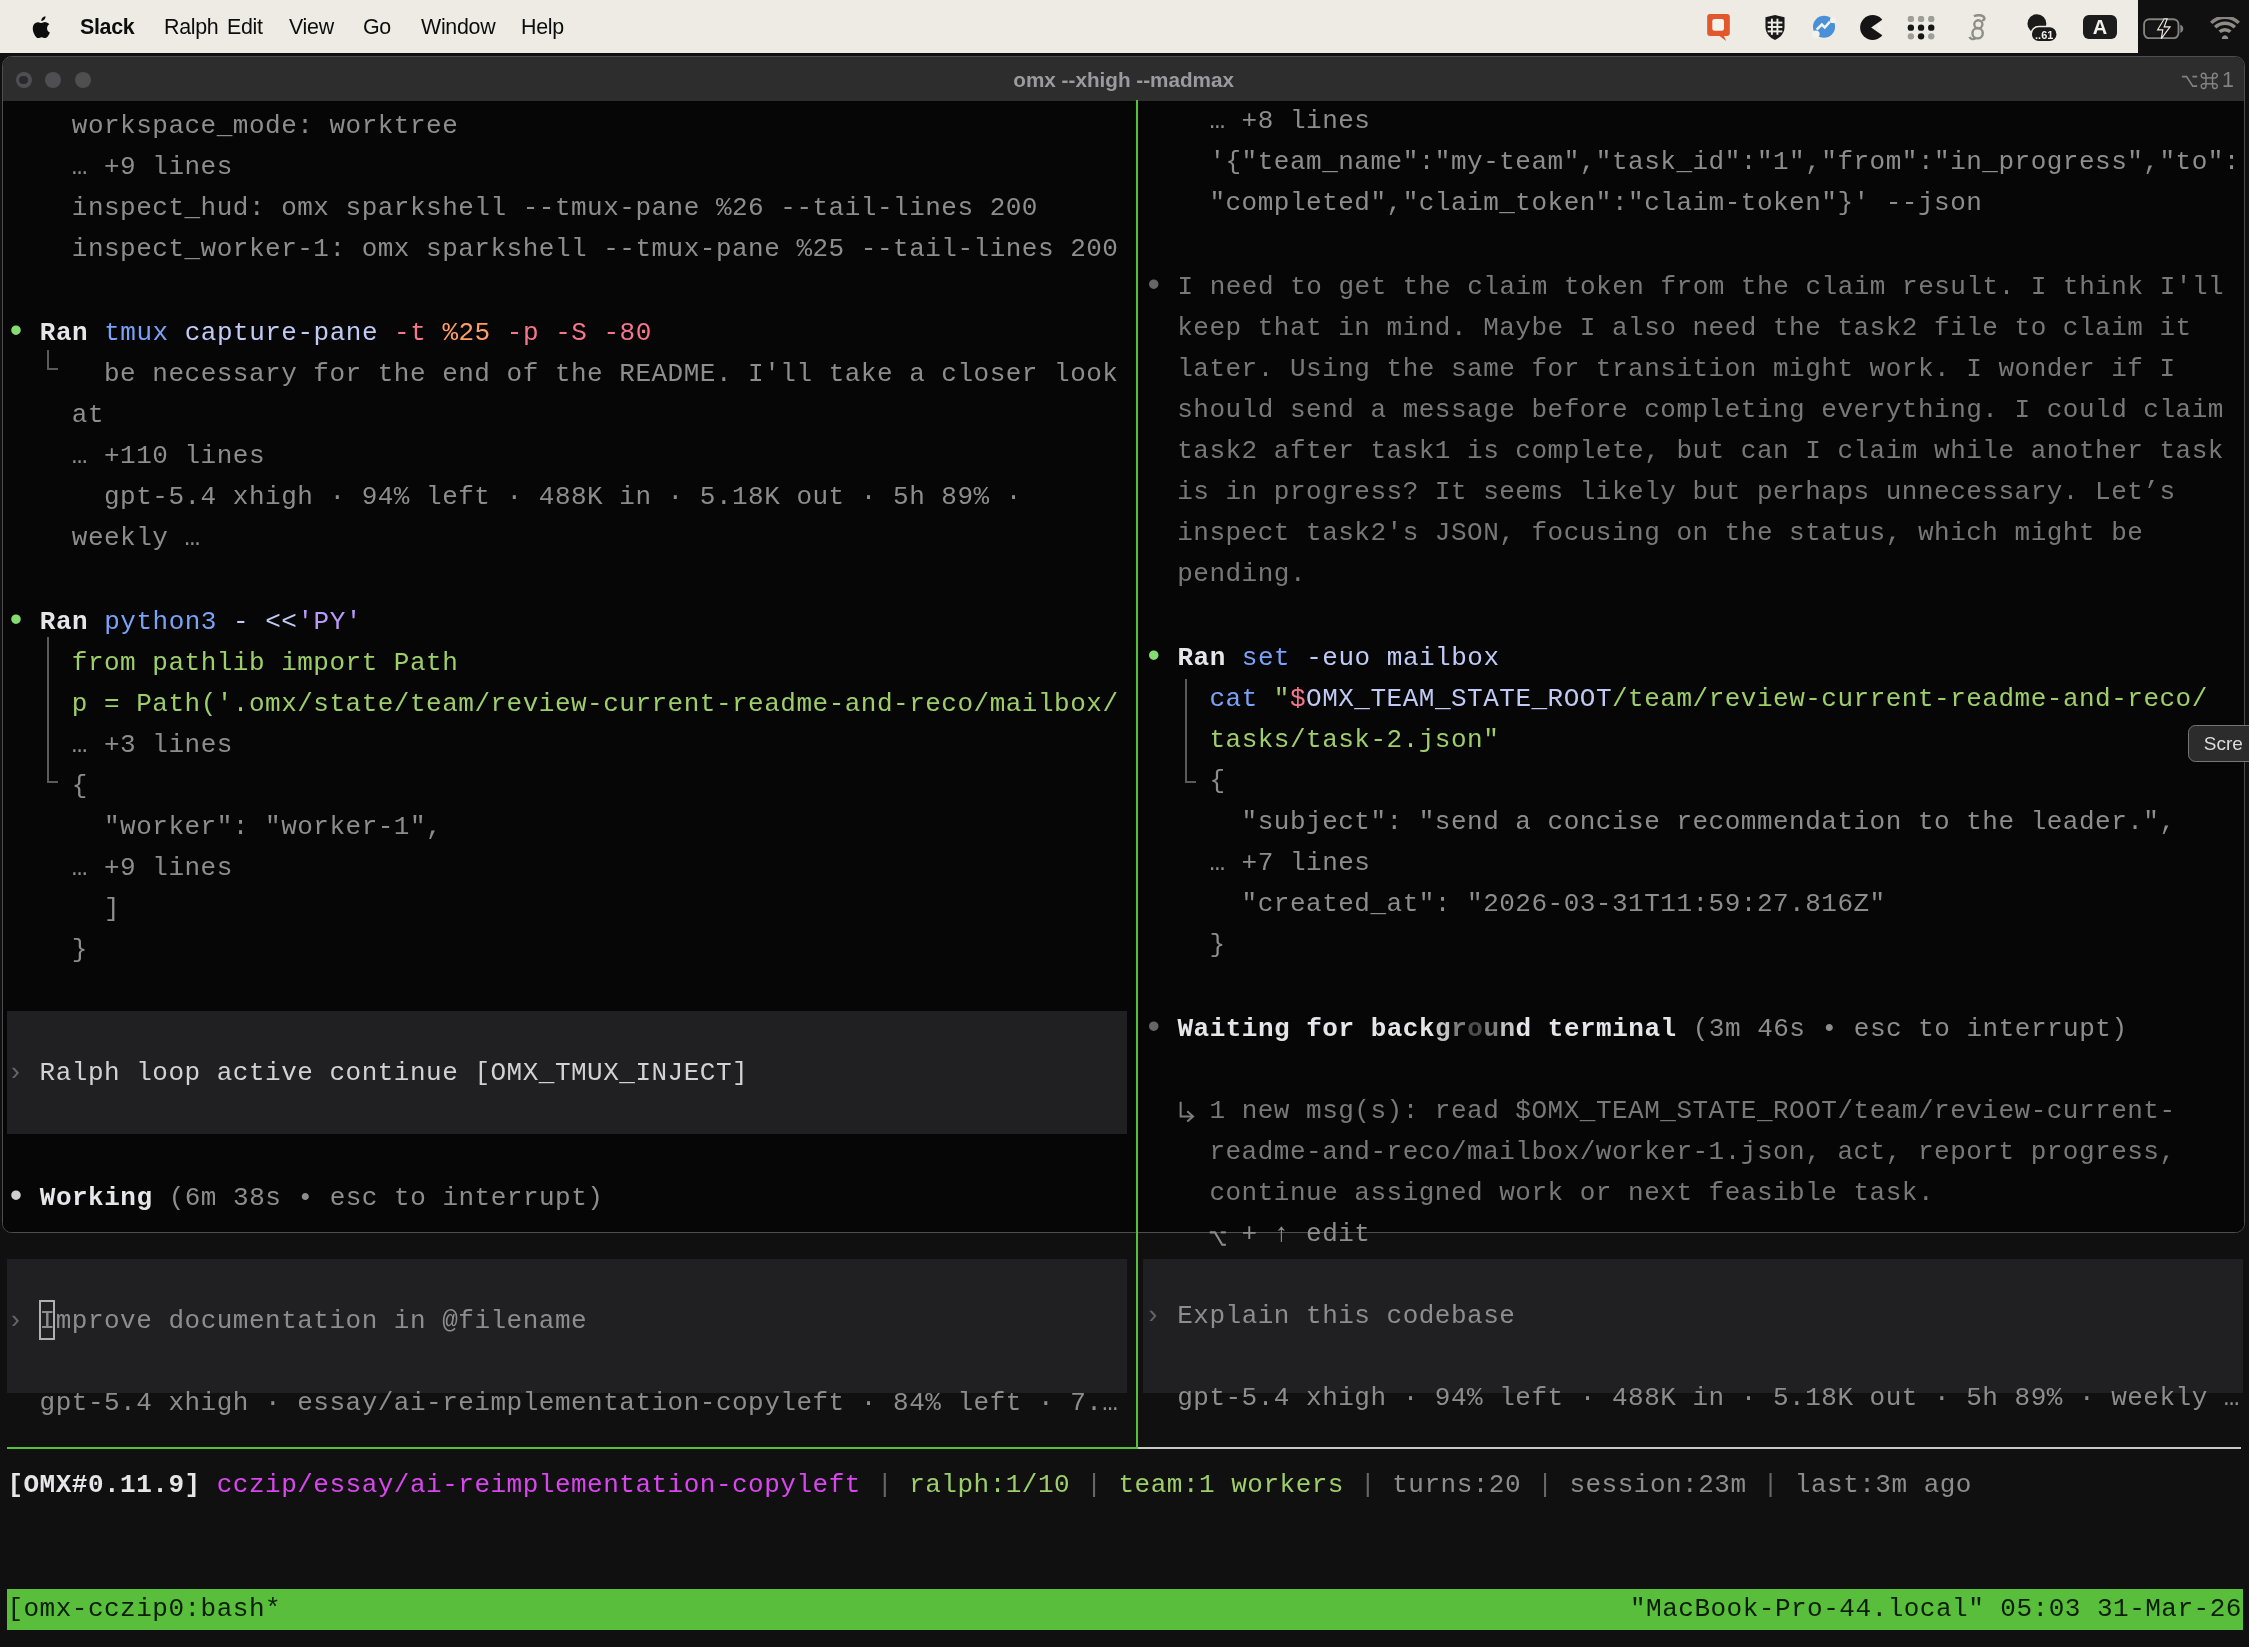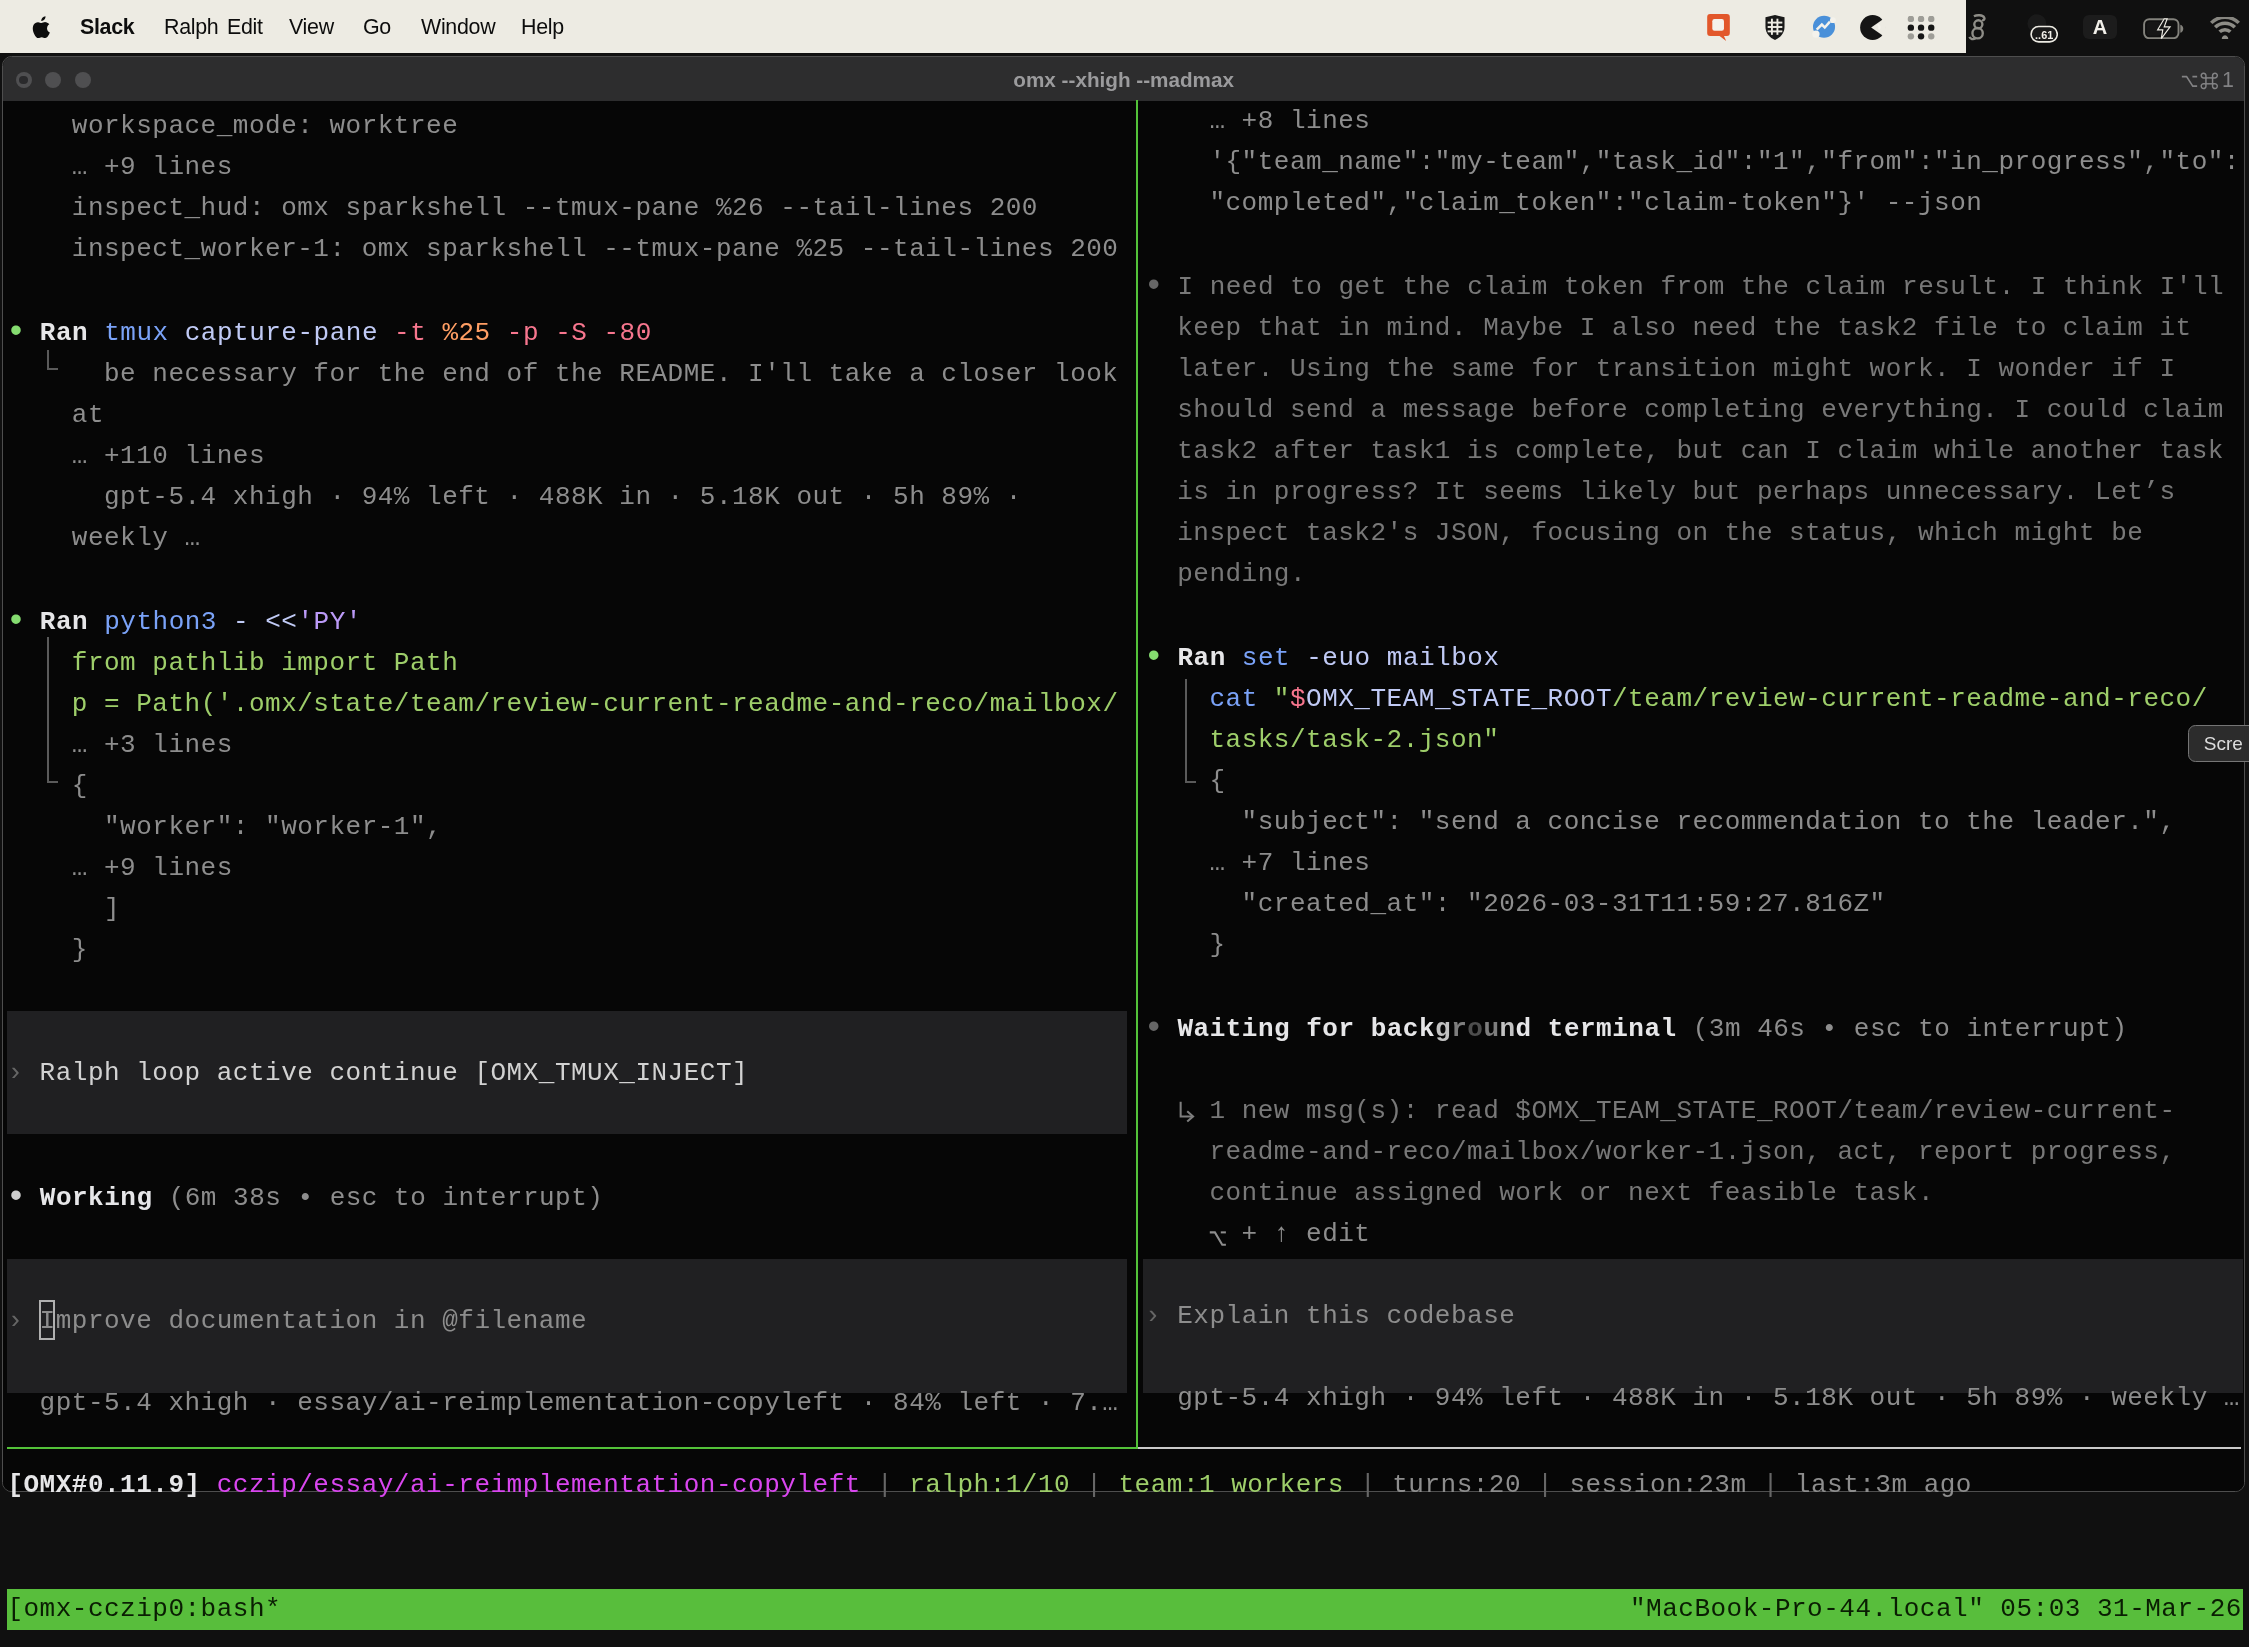--- a/index.html
+++ b/index.html
@@ -1,20 +1,20 @@
 <!DOCTYPE html>
 <html style="font-size:11.8px"><head><meta charset="utf-8"><style>
 *{margin:0;padding:0;box-sizing:border-box}
 html,body{width:2250px;height:1648px;overflow:hidden;background:#101010}
 body{font-family:"Liberation Sans",sans-serif;position:relative}
-.menubar{position:absolute;left:0;top:0;width:1966px;height:53px;background:#edebe3}
+.menubar{position:absolute;left:0;top:0;width:2138px;height:53px;background:#edebe3}
 .mitem{position:absolute;top:0;height:53px;line-height:55px;color:#0d0d0d;font-size:21.4px;letter-spacing:-0.3px}
 .micon{position:absolute}
 .bold{font-weight:700}
-.window{position:absolute;left:2.2px;top:56px;width:2243px;height:1436px;background:#060606;border:1.5px solid #4e4e4e;border-radius:9.6px;overflow:hidden}
+.window{position:absolute;left:2.2px;top:56px;width:2243px;height:1177px;background:#060606;border:1.5px solid #4e4e4e;border-radius:9.6px;overflow:hidden}
 .titlebar{position:absolute;left:0;top:0;width:100%;height:44px;background:#2d2d2e}
 .tl{position:absolute;top:14.8px;width:16px;height:16px;border-radius:50%;background:#4f4f51}
 .title{position:absolute;top:0;width:100%;text-align:center;line-height:46px;font-size:20.7px;font-weight:700;color:#9b9b9d}
 .kbd{position:absolute;right:10.3px;top:0;height:44px;line-height:46px;font-size:20.7px;color:#828284}
 .term,.term *{font-family:"Liberation Mono",monospace;}
 .term{position:absolute;font-size:26px;line-height:41px;letter-spacing:0.5px;white-space:pre;color:#8d8d8d;font-weight:400}
 .g{color:#8d8d8d}.w{color:#e6e6e8;font-weight:700}.bl{color:#7aa2f7}.lv{color:#c0caf5}
 .pk{color:#f7768e}.or{color:#ff9e64}.gn{color:#9ece6a}.pu{color:#bb9af7}.cy{color:#d946ef}
 .it{color:#787878;}.dm{color:#666}.lt{color:#d2d2d2}.bg{color:#85dc70}.lg{color:#cfcfcf}
 .bu{font-size:35px;letter-spacing:-4.7px;position:relative;left:-1.8px;top:1.8px}

